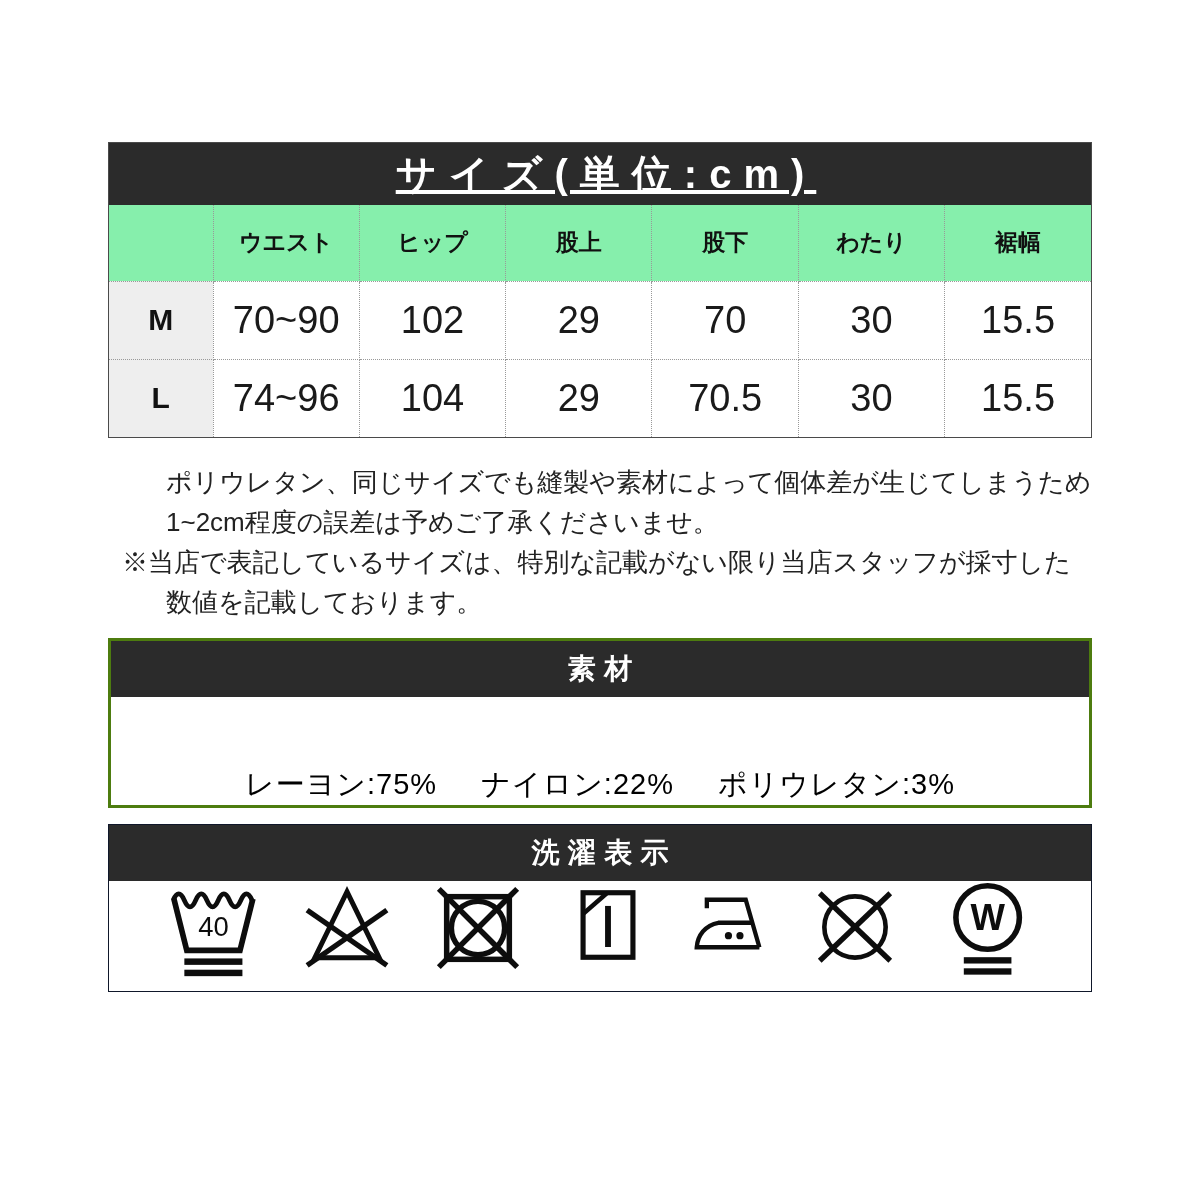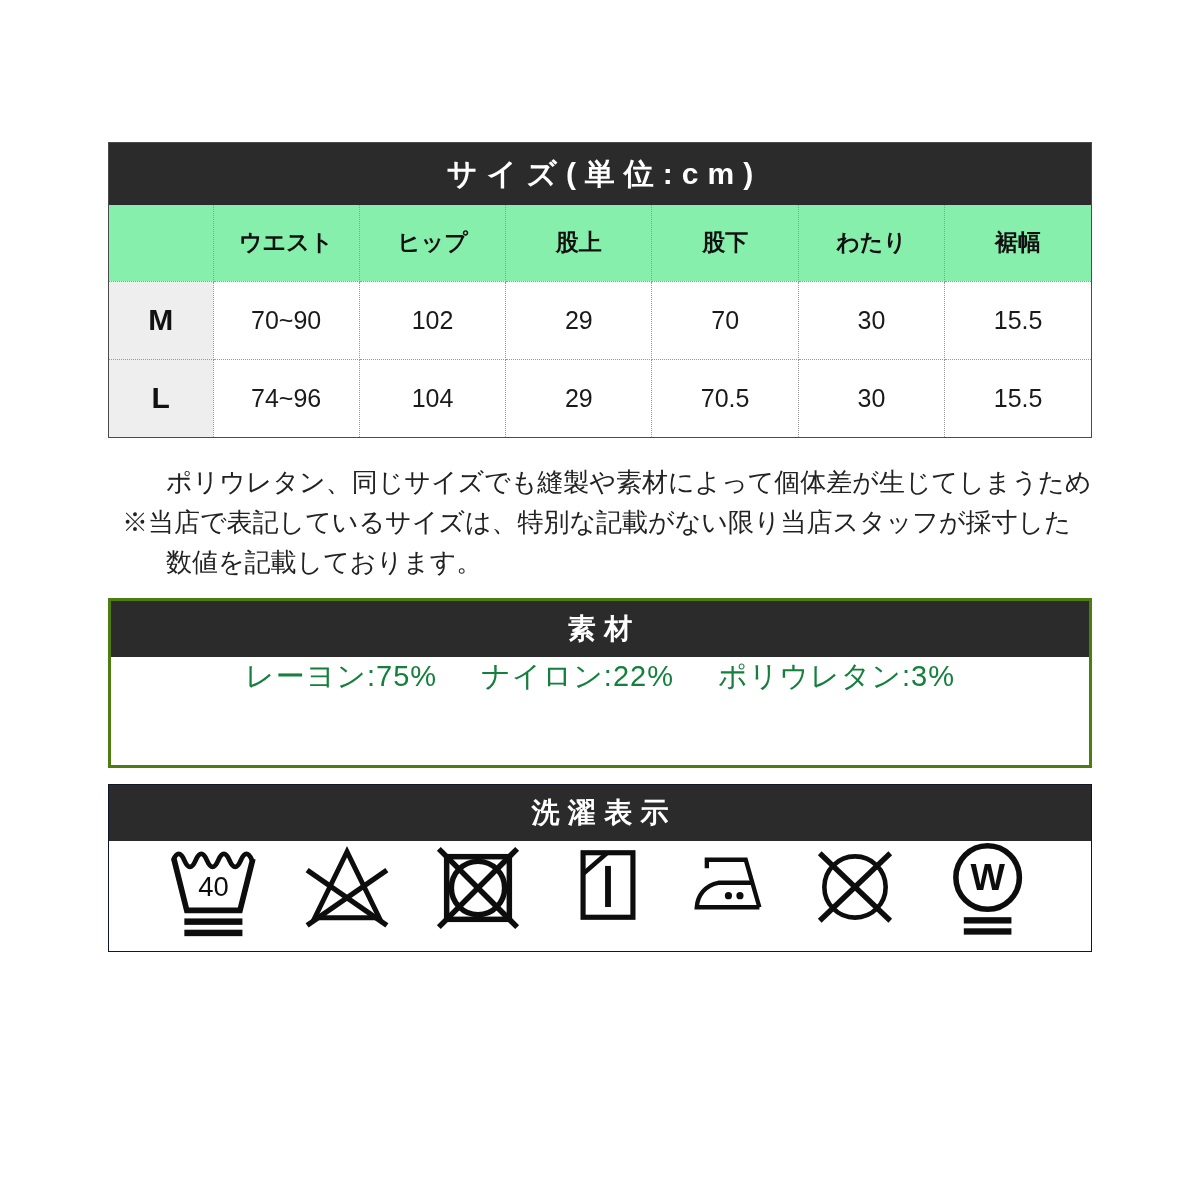--- a/index.html
+++ b/index.html
@@ -9,50 +9,50 @@
     font-family:"Liberation Sans", sans-serif; color:#1c1c1c; overflow:hidden;
   }
   .wrap { position:absolute; left:108px; top:142px; width:984px; }
 
   
   .bar {
     background:#2b2b2b; color:#ffffff; font-weight:bold;
     display:flex; align-items:center; justify-content:center;
     letter-spacing:0.30em; text-indent:0.30em;
   }
-  .bar-size { height:62px; font-size:30px; }
+  .bar-size { height:62px; font-size:40px;text-decoration:underline; }
   .bar-small { height:56px; font-size:28px; }
 
   
   .size-box { border:1px solid #4a4a4a; }
   table.size { width:100%; border-collapse:collapse; table-layout:fixed; }
   table.size th, table.size td {
     border:1px dotted #999; text-align:center; vertical-align:middle;
   }
   table.size tr > *:first-child { border-left:none; }
   table.size tr > *:last-child  { border-right:none; }
   table.size thead th { border-top:none; }
   table.size tbody tr:last-child > * { border-bottom:none; }
   table.size thead th {
     height:76px; background:#86efac; font-size:23px; font-weight:bold; color:#111;
   }
   table.size tbody th {
     height:78px; background:#eeeeee; font-size:30px; font-weight:bold; color:#111;
   }
-  table.size td { height:78px; font-size:25px; font-weight:400; color:#1a1a1a; }
+  table.size td { height:78px; font-size:38px; font-weight:400; color:#1a1a1a; }
 
   
   .notes { margin-top:24px; padding-left:14px; font-size:26px; line-height:40px; color:#222; }
   .notes .cont { padding-left:44px; }
 
   
   .material-box { margin-top:16px; border:3px solid #4d7c0f; }
   .material-content {
-    height:108px; display:flex; align-items:flex-start; justify-content:center;
-    gap:44px; font-size:29px; color:#15803d; letter-spacing:1px;
+    height:108px; display:flex; align-items:flex-end; justify-content:center;
+    gap:44px; font-size:29px; color:#000000; letter-spacing:1px;
   }
 
   
   .care-box { margin-top:16px; border:1px solid #0f172a; }
   .care-icons {
     height:110px; display:flex; align-items:flex-start; justify-content:space-between;
     padding:0 56px;
   }
   .care-icons svg { display:block; }
   .ic-wash   { height:100px; }
@@ -113,20 +113,21 @@
             <td>70.5</td>
             <td>30</td>
             <td>15.5</td>
           </tr>
         </tbody>
       </table>
     </div>
 
     <div class="notes">
       <div class="cont">ポリウレタン、同じサイズでも縫製や素材によって個体差が生じてしまうため</div>
+      <div class="cont">1~2cm程度の誤差は予めご了承くださいませ。</div>
       <div>※当店で表記しているサイズは、特別な記載がない限り当店スタッフが採寸した</div>
       <div class="cont">数値を記載しております。</div>
     </div>
 
     <div class="material-box">
       <div class="bar bar-small">素材</div>
       <div class="material-content">
         <span>レーヨン:75%</span>
         <span>ナイロン:22%</span>
         <span>ポリウレタン:3%</span>

